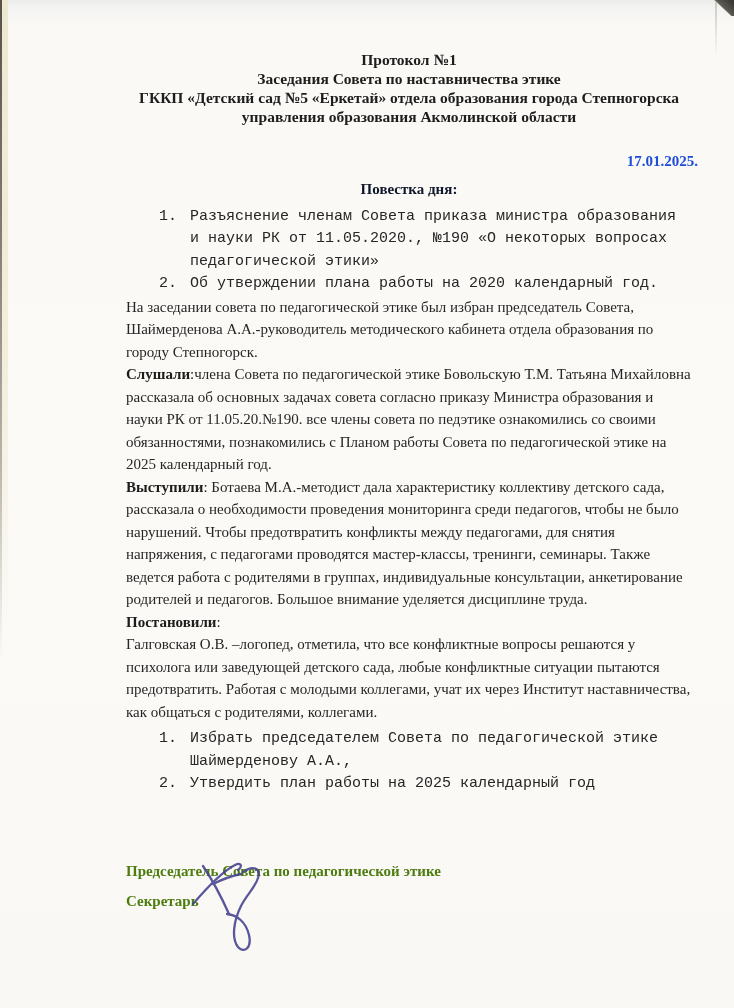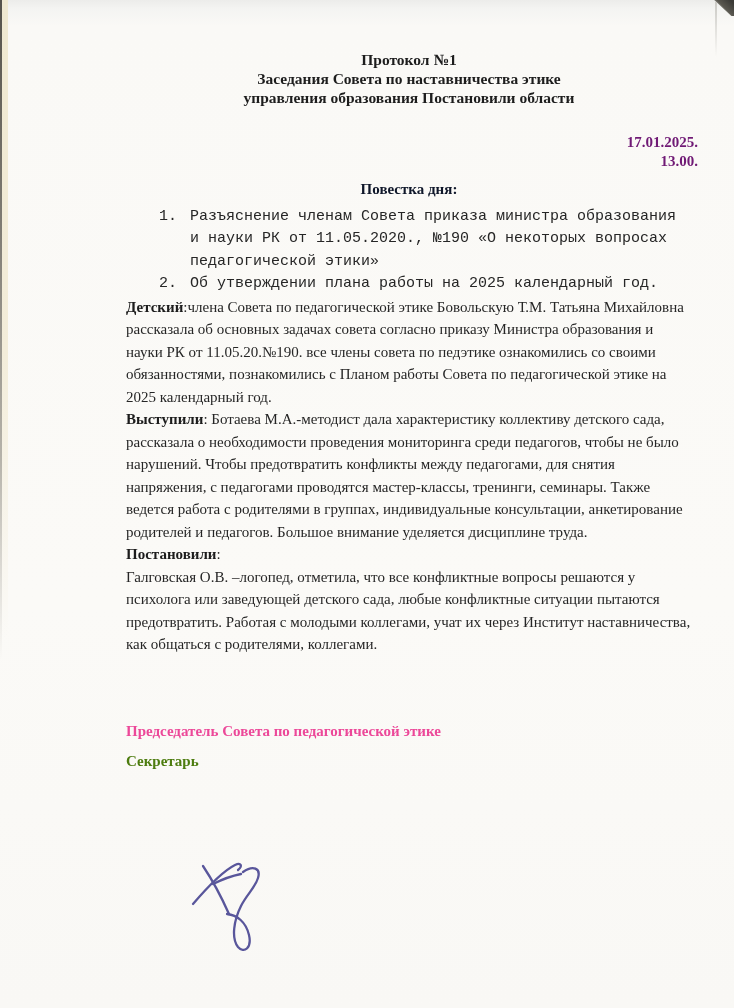--- a/index.html
+++ b/index.html
@@ -21,70 +21,75 @@
     background:linear-gradient(180deg,#efe8d0 0%,#f3edda 55%,rgba(243,237,218,0) 100%);}
   .corner-mark{position:absolute;right:0;top:0;width:22px;height:16px;
     background:linear-gradient(225deg,#3b3a36 10%,#5a5850 45%,rgba(90,88,80,0) 75%);
     clip-path:polygon(100% 0,10% 0,100% 115%);}
   .corner-line{position:absolute;right:17px;top:2px;width:2px;height:55px;
     background:linear-gradient(180deg,#cbcac5,rgba(203,202,197,0));}
   
   .titles{margin-top:50px;text-align:center;font-weight:bold;
     font-size:15.5px;line-height:19px;color:#1d1d1d;}
   .datetime{margin-top:26px;text-align:right;font-weight:bold;
-    line-height:19px;color:#701a75;padding-right:0px;margin-right:-6px;}
+    line-height:19px;color:#1d4ed8;padding-right:0px;margin-right:-6px;}
   p.para{margin:0;padding:0;}
   .mt-sm{margin-top:1px;}
   .mt-p{margin-top:15px;}
   b{color:#1c1c1c;}
   .agenda-heading{margin-top:7px;text-align:center;font-weight:bold;color:#0f172a;}
   ol{margin:5px 0 0 0;padding-left:60px;}
   ol li{padding-left:4px;margin:0;font-family:Liberation Mono, monospace;}
-  .sign-block{margin-top:64px;font-weight:bold;color:#ec4899;}
+  .sign-block{margin-top:64px;font-weight:bold;color:#4d7c0f;}
   .secretary{margin-top:8px;font-weight:bold;color:#4d7c0f;}
   .signature{position:absolute;left:183px;top:858px;width:92px;height:100px;}
 </style>
 </head>
 <body>
 
 <div class="edge-left-dark"></div>
 <div class="edge-left-cream"></div>
 <div class="corner-mark"></div>
 <div class="corner-line"></div>
 
 <div class="page">
 
   <div class="titles">
     <div>Протокол №1</div>
     <div>Заседания Совета по наставничества этике</div>
-    <div>управления образования Постановили области</div>
+    <div>ГККП «Детский сад №5 «Еркетай» отдела образования города Степногорска</div>
+    <div>управления образования Акмолинской области</div>
   </div>
 
   <div class="datetime">
     <div>17.01.2025.</div>
-    <div>13.00.</div>
   </div>
 
 
   <div class="agenda-heading">Повестка дня:</div>
 
   <ol>
     <li>Разъяснение членам Совета приказа министра образования и науки РК от 11.05.2020., №190 «О некоторых вопросах педагогической этики»</li>
-    <li>Об утверждении плана работы на 2025 календарный год.</li>
+    <li>Об утверждении плана работы на 2020 календарный год.</li>
   </ol>
 
+  <p class="para mt-p">На заседании совета по педагогической этике был избран  председатель Совета, Шаймерденова А.А.-руководитель методического кабинета отдела образования по городу Степногорск.</p>
 
-  <p class="para mt-p"><b>Детский</b><span>:члена Совета по педагогической этике Бовольскую Т.М. Татьяна Михайловна рассказала об основных задачах совета согласно приказу Министра образования и науки РК от 11.05.20.№190. все члены совета по педэтике ознакомились со своими обязанностями, познакомились с Планом работы Совета по педагогической этике на 2025 календарный год.</span></p>
+  <p class="para mt-p"><b>Слушали</b><span>:члена Совета по педагогической этике Бовольскую Т.М. Татьяна Михайловна рассказала об основных задачах совета согласно приказу Министра образования и науки РК от 11.05.20.№190. все члены совета по педэтике ознакомились со своими обязанностями, познакомились с Планом работы Совета по педагогической этике на 2025 календарный год.</span></p>
 
   <p class="para mt-p"><b>Выступили</b><span>: Ботаева М.А.-методист дала характеристику коллективу детского сада, рассказала о необходимости проведения мониторинга среди педагогов, чтобы не было нарушений. Чтобы предотвратить конфликты между педагогами, для снятия напряжения, с педагогами проводятся мастер-классы, тренинги, семинары. Также ведется работа с родителями в группах, индивидуальные консультации, анкетирование родителей и педагогов. Большое внимание уделяется дисциплине труда.</span></p>
 
   <p class="para mt-p"><b>Постановили</b><span>:</span></p>
 
   <p class="para mt-p">Галговская О.В. –логопед, отметила, что все конфликтные вопросы решаются у психолога или заведующей детского сада, любые конфликтные ситуации пытаются предотвратить. Работая с молодыми коллегами, учат их через Институт наставничества, как общаться с родителями, коллегами.</p>
 
+  <ol>
+    <li>Избрать председателем Совета по педагогической этике Шаймерденову А.А.,</li>
+    <li>Утвердить план работы на 2025 календарный год</li>
+  </ol>
 
   <div class="sign-block">Председатель Совета по педагогической этике</div>
   <div class="secretary">Секретарь</div>
 
 </div>
 
 <svg class="signature" viewBox="0 0 92 100" fill="none" xmlns="http://www.w3.org/2000/svg">
   <g stroke="#43408f" stroke-width="2.3" stroke-linecap="round" fill="none" opacity="0.88">
     <path d="M10,46 C22,32 38,14 52,7 C58,4 60,8 55,12"></path>
     <path d="M20,8 C28,20 38,38 46,56"></path>

